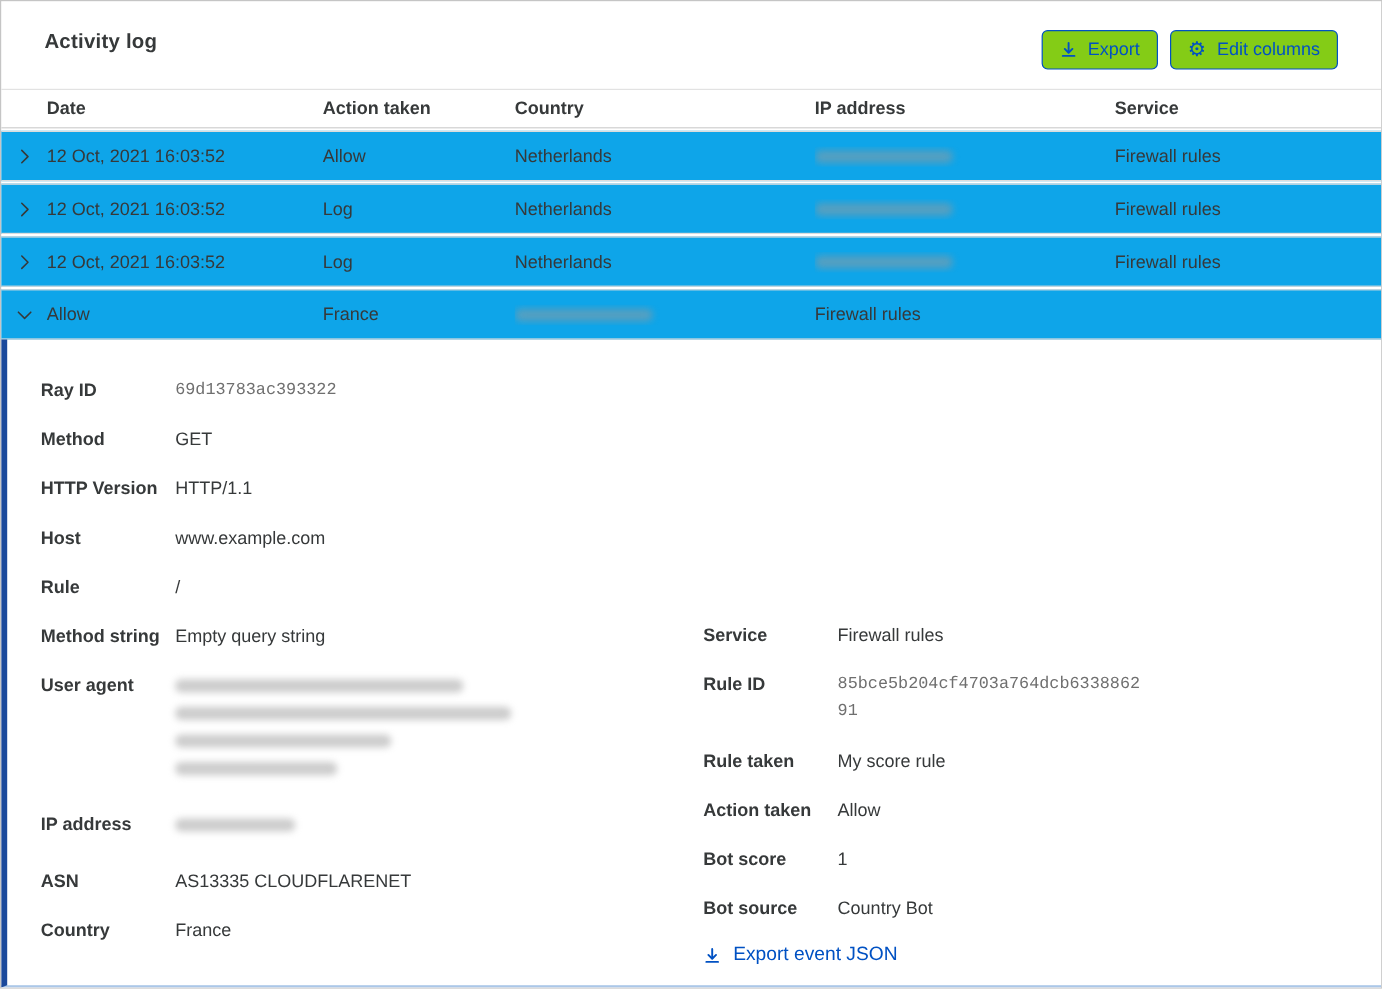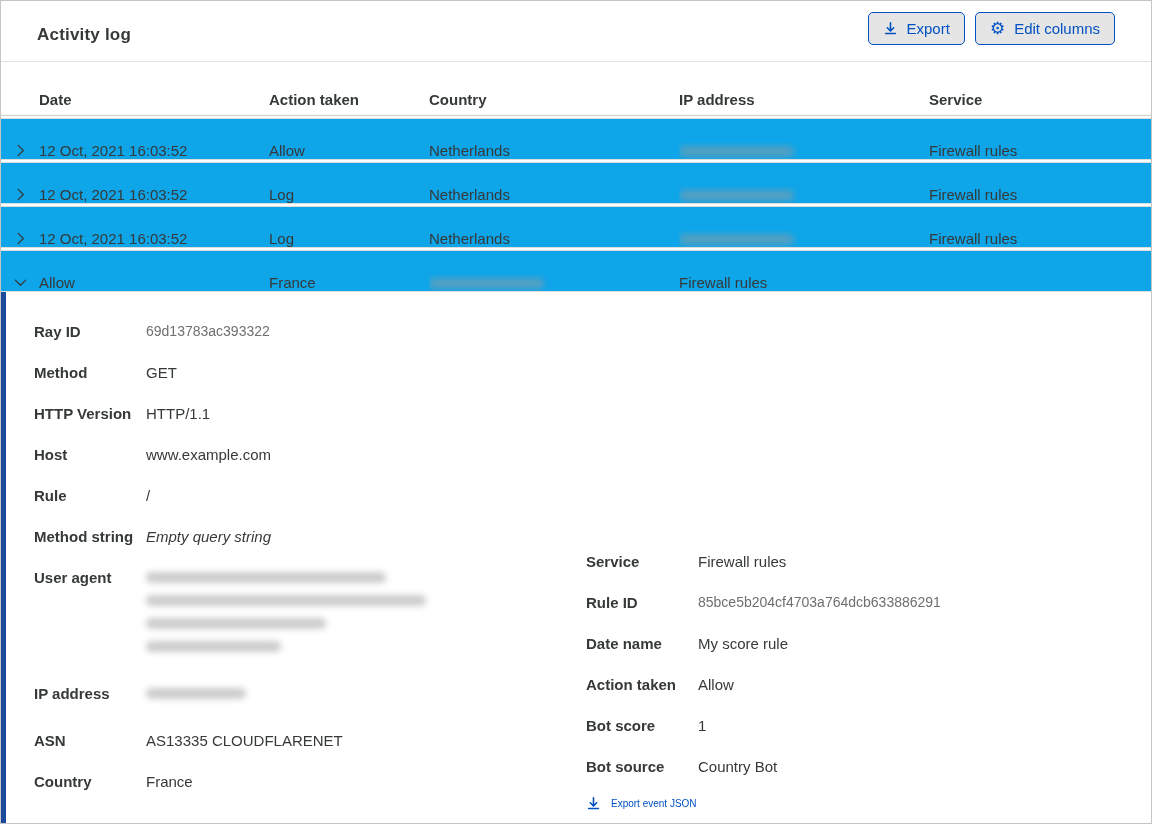--- a/index.html
+++ b/index.html
@@ -3,70 +3,70 @@
 <meta charset="utf-8">
 <style>
   html,body { margin:0; padding:0; background:#ffffff; }
   body { font-family:"Liberation Sans", sans-serif; color:#36393a; }
   .app {
     width:1152px; height:824px; box-sizing:border-box;
     border:1px solid #c5c5c5; background:#fff;
     display:flex; flex-direction:column; overflow:hidden;
   }
   
-  .topbar { display:flex; justify-content:space-between; align-items:flex-end; padding:11px 36px 16px 36px; }
+  .topbar { display:flex; justify-content:space-between; align-items:flex-start; padding:24px 36px 16px 36px; }
   .page-title { font-size:17px; font-weight:700; letter-spacing:.2px; }
   .btn-group { display:flex; gap:10px; }
   .btn {
     display:flex; align-items:center; gap:9px;
-    border:1px solid #0051c3; color:#0051c3; background:#e5e5e5;
+    border:1px solid #0051c3; color:#0051c3; background:#84cc16;
     border-radius:5px; padding:7px 14px; font-size:15px; font-family:inherit; cursor:pointer;
   }
   .btn svg { display:block; }
   .gear-glyph { font-size:17px; line-height:1; }
   
   .grid-cols { display:grid; grid-template-columns:38px 230px 160px 250px 250px 1fr; }
   .thead {
     border-top:1px solid #e2e2e2; border-bottom:1px solid #cfcfcf;
     padding:7px 0; font-size:15px; font-weight:600;
   }
   .trow {
     align-items:center; height:40px; font-size:15px;
     border-top:1px solid #dcdcdc; border-bottom:1px solid #dcdcdc;
     margin-top:2px; background:#0ea5e9; cursor:pointer;
   }
-  .cell { overflow:hidden; white-space:nowrap;margin-top:22px; }
+  .cell { overflow:hidden; white-space:nowrap; }
   .chev { display:flex; justify-content:center; align-items:center; }
   .ip-pill {
     display:inline-block; width:115px; height:11px; border-radius:5px;
     background:#9a9a9a; opacity:.5; filter:blur(3px); vertical-align:middle;
   }
   
   .detail-panel {
     flex:1; box-sizing:border-box;
     border-left:5px solid #1b499b; border-bottom:2px solid #abc7e8;
     padding:28px 36px 16px 28px;
     display:flex; align-items:flex-end;
   }
   .col-left { width:552px; flex-shrink:0; }
   .col-right { flex:1; }
   .field { display:flex; margin-bottom:18px; font-size:15px; line-height:23px; }
   .f-label { width:112px; flex-shrink:0; font-weight:700; }
   .f-value { word-break:normal; }
-  .mono { font-family:Liberation Sans, sans-serif; font-size:14px; color:#6f6f6f; }
+  .mono { font-family:Liberation Mono, monospace; font-size:14px; color:#6f6f6f; }
   .wrap { max-width:256px; word-break:break-all; }
-  .italic { font-style:italic; }
+  .italic { }
   .redacted-wrap { padding-top:6px; }
   .redacted-line {
     height:11px; border-radius:5px; background:#9a9a9a;
     opacity:.5; filter:blur(3px); margin-bottom:12px;
   }
   .json-link {
     display:flex; align-items:center; gap:10px;
-    color:#0051c3; font-size:10px; margin-top:4px; cursor:pointer; width:max-content;
+    color:#0051c3; font-size:16px; margin-top:4px; cursor:pointer; width:max-content;
   }
 </style>
 </head>
 <body>
 
 <div class="app">
 
   <div class="topbar">
     <div class="page-title">Activity log</div>
     <div class="btn-group">
@@ -216,21 +216,21 @@
     <div class="f-label">Service</div>
     <div class="f-value">Firewall rules</div>
   </div>
 
   <div class="field">
     <div class="f-label">Rule ID</div>
     <div class="f-value mono wrap">85bce5b204cf4703a764dcb633886291</div>
   </div>
 
   <div class="field">
-    <div class="f-label">Date name</div>
+    <div class="f-label">Rule taken</div>
     <div class="f-value">My score rule</div>
   </div>
 
 
   <div class="field">
     <div class="f-label">Action taken</div>
     <div class="f-value">Allow</div>
   </div>
 
   <div class="field">

